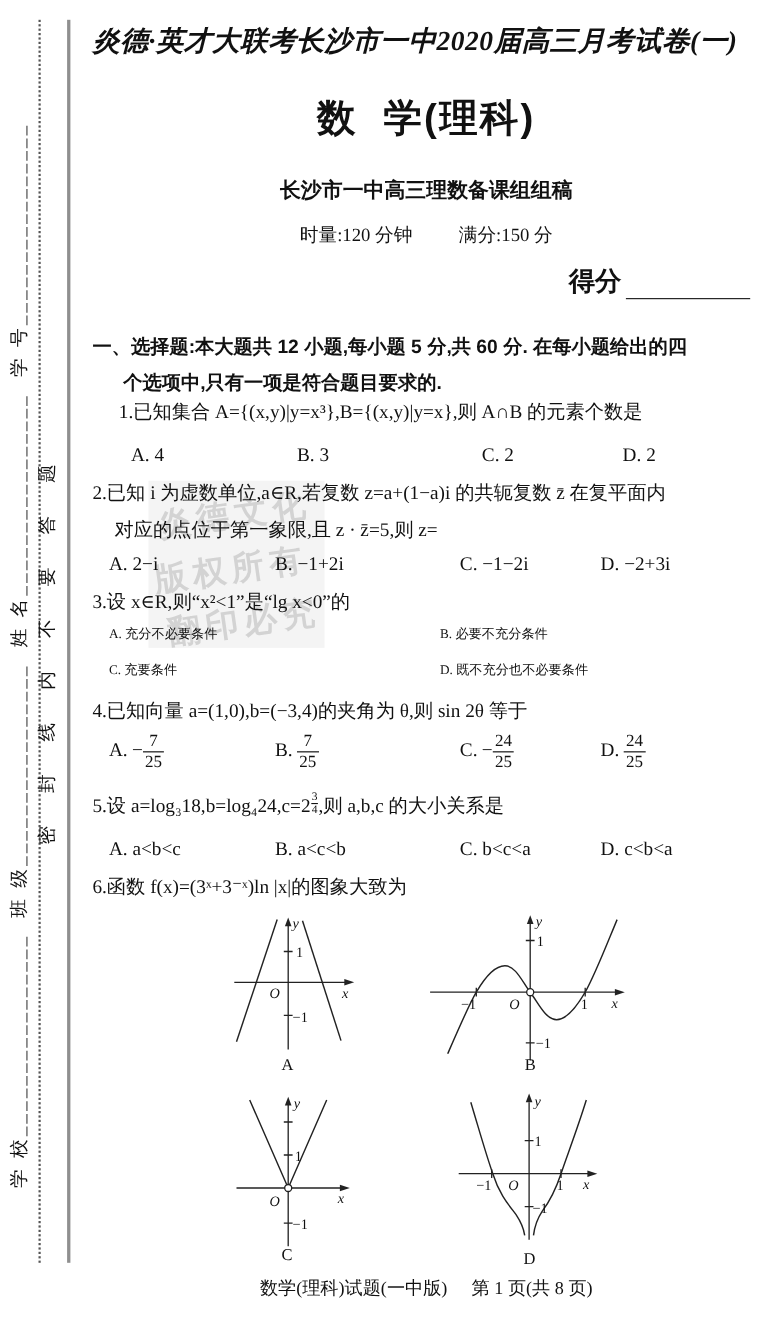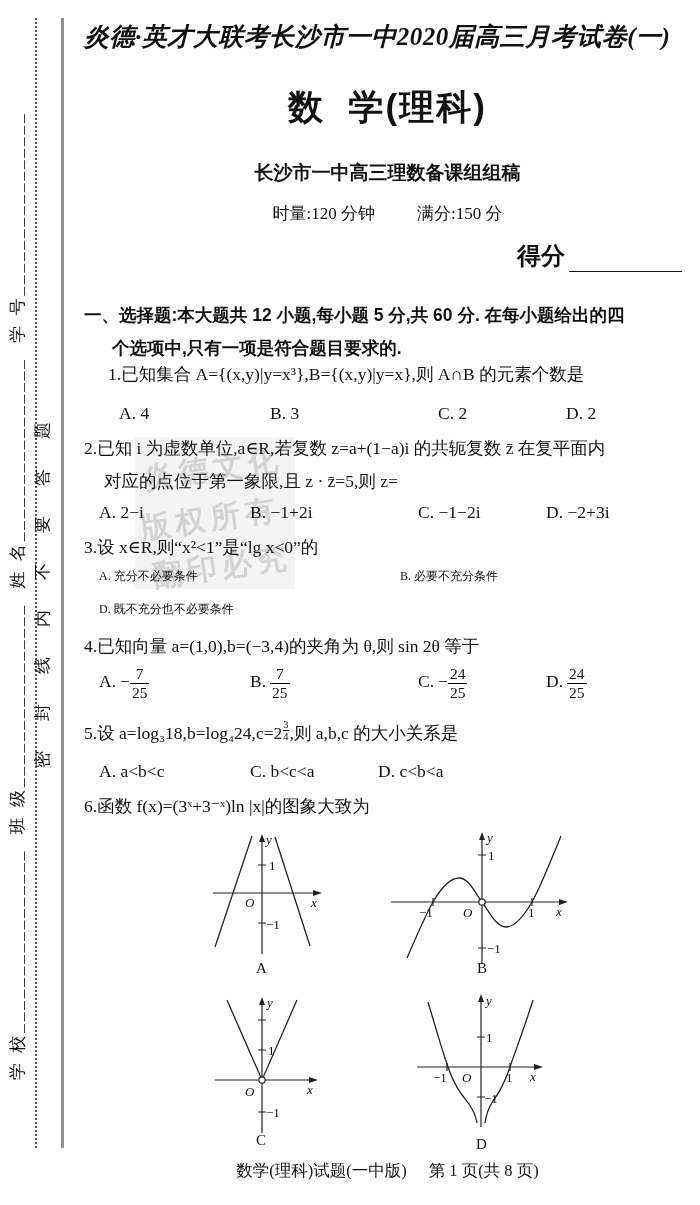--- a/index.html
+++ b/index.html
@@ -102,20 +102,21 @@
   <span class="c3 opt">C. −1−2i</span>
   <span class="opt">D. −2+3i</span>
 </div>
 
 <div class="abs stem" style="left:84px;top:535px;">3.设 x∈R,则“x²&lt;1”是“lg x&lt;0”的</div>
 <div class="abs row2" style="left:99px;top:568px;">
   <span class="c1 opt">A. 充分不必要条件</span>
   <span class="opt">B. 必要不充分条件</span>
 </div>
 <div class="abs row2" style="left:99px;top:601px;">
+  <span class="c1 opt">C. 充要条件</span>
   <span class="opt">D. 既不充分也不必要条件</span>
 </div>
 
 <div class="abs stem" style="left:84px;top:634px;">4.已知向量 a=(1,0),b=(−3,4)的夹角为 θ,则 sin 2θ 等于</div>
 <div class="abs row4 fracrow" style="left:99px;top:660px;">
   <span class="c1 opt"><span class="lab">A.</span><span>−</span><span class="frac">
         <span class="fnum">7</span>
         <span class="fden">25</span>
       </span></span>
   <span class="c2 opt"><span class="lab">B.</span><span></span><span class="frac">
@@ -133,20 +134,21 @@
 </div>
 
 <div class="abs stem" style="left:84px;top:719px;">
   <span>5.设 a=log₃18,b=log₄24,c=2</span><span class="supfrac">
       <span>3</span>
       <span class="sfden">4</span>
     </span><span>,则 a,b,c 的大小关系是</span>
 </div>
 <div class="abs row4" style="left:99px;top:761px;">
   <span class="c1 opt">A. a&lt;b&lt;c</span>
+  <span class="c2 opt">B. a&lt;c&lt;b</span>
   <span class="c3 opt">C. b&lt;c&lt;a</span>
   <span class="opt">D. c&lt;b&lt;a</span>
 </div>
 
 <div class="abs stem" style="left:84px;top:794px;">6.函数 f(x)=(3ˣ+3⁻ˣ)ln |x|的图象大致为</div>
 
 <svg style="left:200px;top:828px;" width="130" height="150" viewBox="200 828 130 150">
   <path class="ax" d="M213,893 H314"></path>
   <path class="ah" d="M322,893 L313,890 L313,896 Z"></path>
   <path class="ax" d="M262,954 V841"></path>

